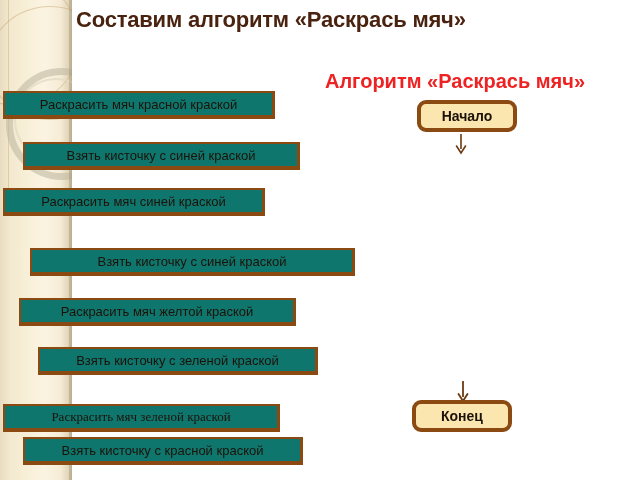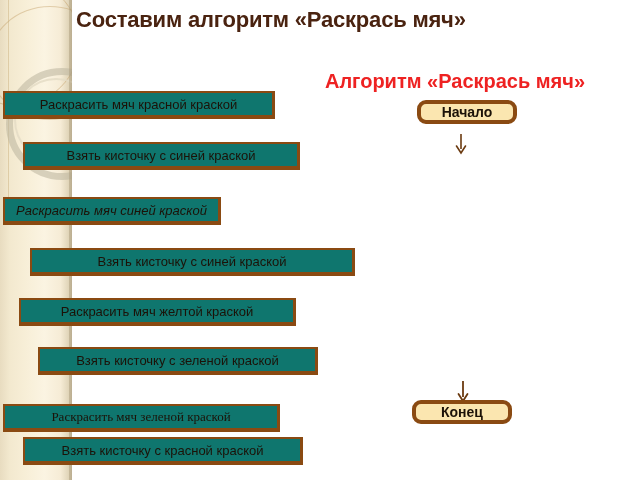--- a/index.html
+++ b/index.html
@@ -118,21 +118,21 @@
     font-size: 13px;
     color: #1c1208;
     white-space: nowrap;
   }
 
   
   .term-box {
     position: absolute;
     box-sizing: border-box;
     width: 100px;
-    height: 24px;
+    height: 32px;
     background: #fbe6b0;
     border: 4px solid #8a4a12;
     border-radius: 9px;
     display: flex;
     align-items: center;
     justify-content: center;
     font-size: 14px;
     font-weight: bold;
     color: #1c1208;
   }
@@ -160,21 +160,21 @@
   <div id="deco-band-right-edge"></div>
 </div>
 
 <h1 id="slide-title">Составим алгоритм «Раскрась мяч»</h1>
 
 <div id="algorithm-heading">Алгоритм «Раскрась мяч»</div>
 
 <div id="command-box-layer">
     <div class="cmd-box" style="left: 3px; top: 91px; width: 272px;">Раскрасить мяч красной краской</div>
     <div class="cmd-box" style="left: 23px; top: 142px; width: 277px;">Взять кисточку с синей краской</div>
-    <div class="cmd-box" style="left: 3px; top: 197px; width: 218px; font-style: italic;">Раскрасить мяч синей краской</div>
+    <div class="cmd-box" style="left: 3px; top: 188px; width: 262px;">Раскрасить мяч синей краской</div>
     <div class="cmd-box" style="left: 30px; top: 248px; width: 325px;">Взять кисточку с синей краской</div>
     <div class="cmd-box" style="left: 19px; top: 298px; width: 277px;">Раскрасить мяч желтой краской</div>
     <div class="cmd-box" style="left: 38px; top: 347px; width: 280px;">Взять кисточку с зеленой краской</div>
     <div class="cmd-box" style="left: 3px; top: 404px; width: 277px; font-family: Liberation Serif, serif;">Раскрасить мяч зеленой краской</div>
     <div class="cmd-box" style="left: 23px; top: 437px; width: 280px; text-align: center;">Взять кисточку с красной краской</div>
   </div>
 
 <div class="term-box" id="term-start">Начало</div>
 
 <svg class="flow-arrow" id="arrow-start-down" viewBox="0 0 16 22">

